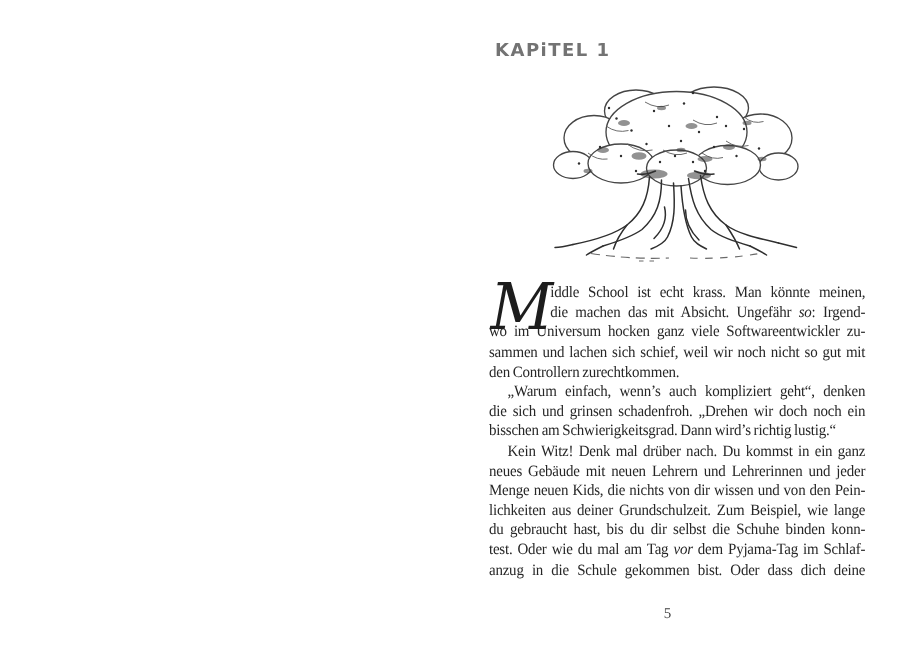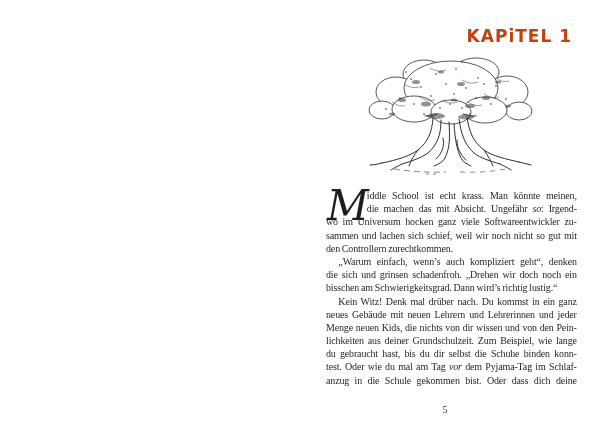--- a/index.html
+++ b/index.html
@@ -6,23 +6,23 @@
   body{
     width:600px;height:437px;background:#ffffff;position:relative;
     font-family:"Liberation Serif", serif;color:#262626;overflow:hidden;
   }
   .page{position:absolute;top:0;bottom:0;background:#ffffff;}
   .page-left{left:0;width:300px;}
   .page-right{left:300px;width:300px;}
 
   .chapter-heading{
     position:absolute;left:30px;top:26px;width:242px;
-    text-align:right;
+    text-align:left;
     font-family:"DejaVu Sans","Liberation Sans",sans-serif;
-    font-weight:bold;font-size:17px;letter-spacing:1px;color:#c2410c;
+    font-weight:bold;font-size:12px;letter-spacing:1px;color:#737373;
     white-space:nowrap;
   }
 
   .illustration{position:absolute;left:66px;top:54px;width:170px;height:123px;}
   .illustration svg{display:block;}
 
   .body-text{
     position:absolute;left:26px;top:189px;width:264px;
     transform:scaleX(0.95);transform-origin:0 0;
     font-size:10.5px;line-height:13.2px;

